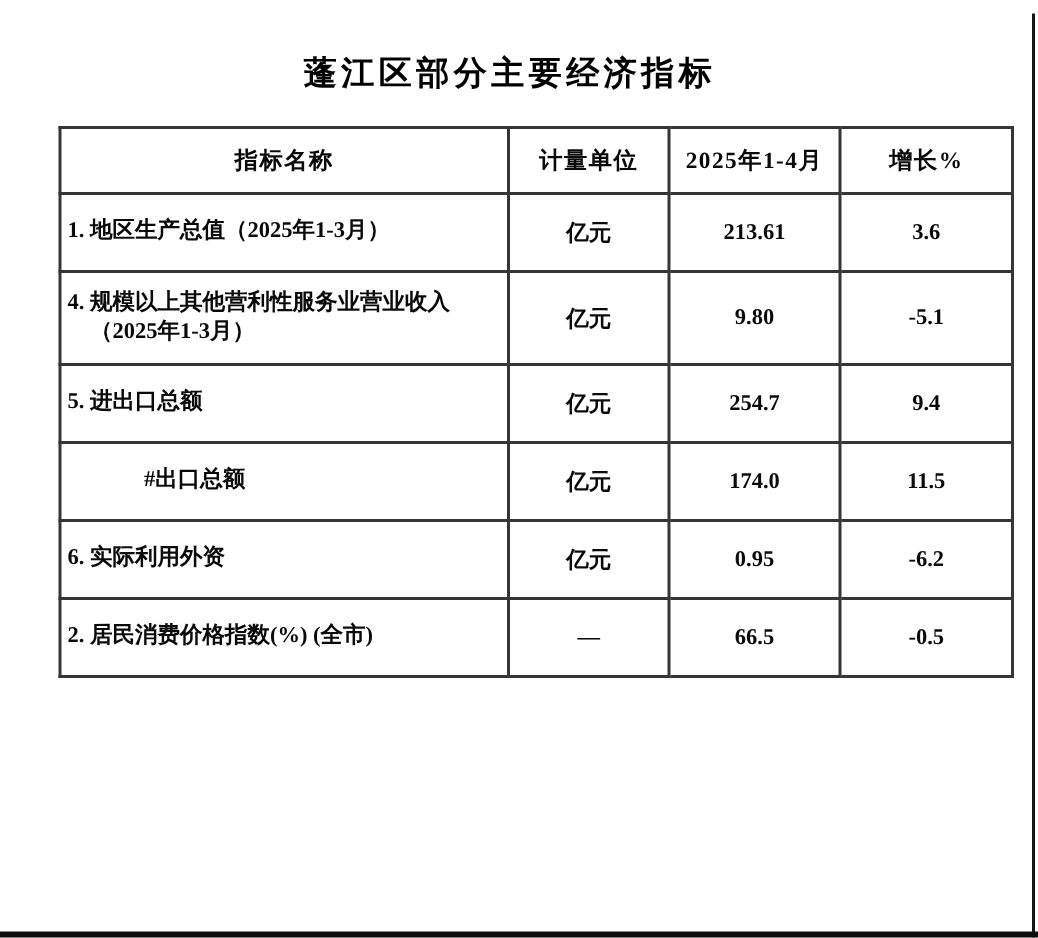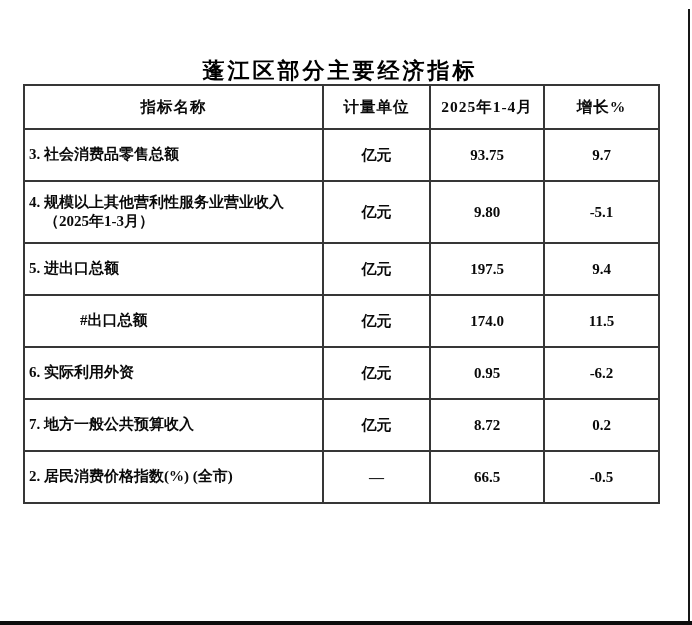--- a/index.html
+++ b/index.html
@@ -18,25 +18,24 @@
   .doc-title {
     position: absolute;
     top: 34px;
     left: 0;
     width: 680px;
     text-align: center;
     font-size: 22px;
     font-weight: bold;
     letter-spacing: 3px;
     color: #000;
-    margin-top: 22px;
   }
   table.indicators {
     position: absolute;
-    left: 23px;
+    left: 39px;
     top: 84px;
     width: 635px;
     border-collapse: collapse;
     table-layout: fixed;
   }
   table.indicators td {
     border: 2px solid #363636;
     font-weight: bold;
     font-size: 15px;
     color: #0a0a0a;
@@ -91,59 +90,53 @@
       <col class="c4">
   </colgroup>
   <tbody>
     <tr class="hrow">
       <td>指标名称</td>
       <td>计量单位</td>
       <td>2025年1-4月</td>
       <td>增长%</td>
     </tr>
     <tr class="std">
-      <td class="name">3. 社会消费品零售总额</td>
+      <td class="name">1. 地区生产总值（2025年1-3月）</td>
       <td class="unit">亿元</td>
-      <td class="val">93.75</td>
-      <td class="growth">9.7</td>
+      <td class="val">213.61</td>
+      <td class="growth">3.6</td>
     </tr>
     <tr class="tall">
       <td class="name">
         <span>4. 规模以上其他营利性服务业营业收入</span>
         <span class="line2">（2025年1-3月）</span>
       </td>
       <td class="unit">亿元</td>
       <td class="val">9.80</td>
       <td class="growth">-5.1</td>
     </tr>
     <tr class="std">
       <td class="name">5. 进出口总额</td>
       <td class="unit">亿元</td>
-      <td class="val">197.5</td>
+      <td class="val">254.7</td>
       <td class="growth">9.4</td>
     </tr>
     <tr class="std">
       <td class="name indent">#出口总额</td>
       <td class="unit">亿元</td>
       <td class="val">174.0</td>
       <td class="growth">11.5</td>
     </tr>
     <tr class="std">
       <td class="name">6. 实际利用外资</td>
       <td class="unit">亿元</td>
       <td class="val">0.95</td>
       <td class="growth">-6.2</td>
     </tr>
     <tr class="std">
-      <td class="name">7. 地方一般公共预算收入</td>
-      <td class="unit">亿元</td>
-      <td class="val">8.72</td>
-      <td class="growth">0.2</td>
-    </tr>
-    <tr class="std">
       <td class="name">2. 居民消费价格指数(%) (全市)</td>
       <td class="unit">—</td>
       <td class="val">66.5</td>
       <td class="growth">-0.5</td>
     </tr>
   </tbody>
 </table>
 
 <div class="edge-right"></div>
 <div class="edge-bottom"></div>

